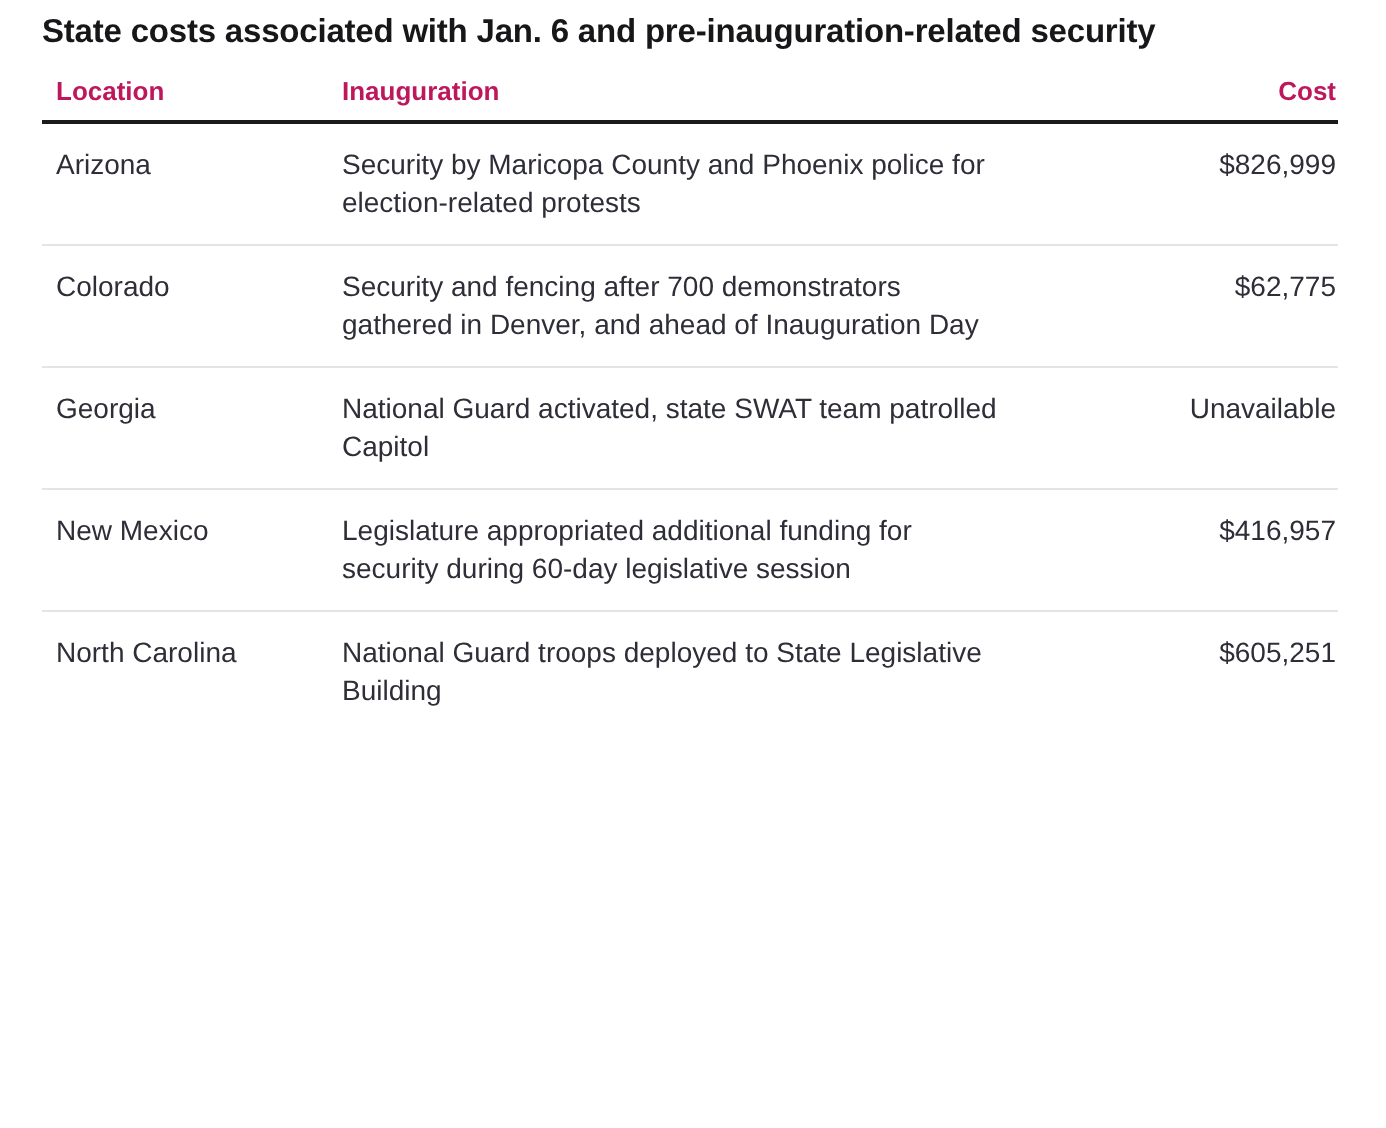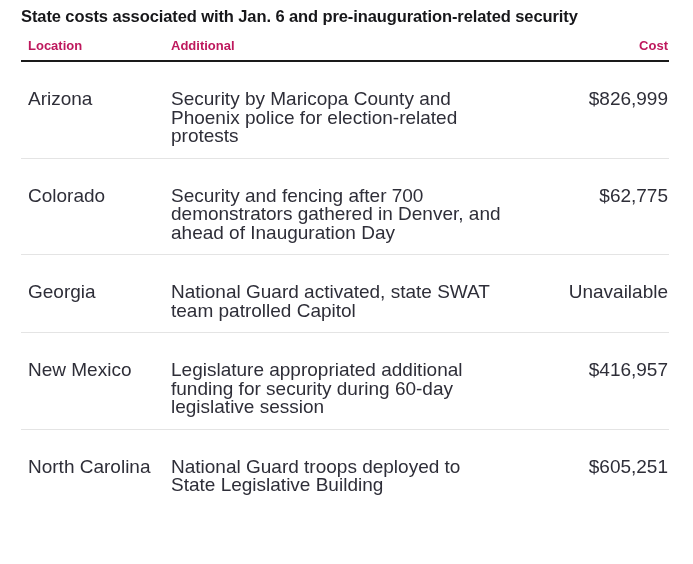--- a/index.html
+++ b/index.html
@@ -63,25 +63,25 @@
     vertical-align: bottom;
     line-height: 16px;
   }
   thead th.cost-head {
     text-align: right;
     padding-left: 0;
     padding-right: 1px;
   }
 
   tbody td {
-    font-size: 19px;
+    font-size: 14px;
     color: #2e2e38;
     text-align: left;
     vertical-align: top;
-    padding: 28px 0 12px 7px;
+    padding: 11px 0 12px 7px;
     border-bottom: 1px solid #e4e4e4;
     line-height: 18.5px;
   }
   tbody tr:last-child td {
     border-bottom: none;
   }
   tbody td.loc-cell {
     white-space: nowrap;
   }
   tbody td.cost-cell {
@@ -105,21 +105,21 @@
   <div class="table-wrap">
     <table class="cost-table">
       <colgroup>
         <col class="c-loc">
         <col class="c-desc">
         <col class="c-cost">
       </colgroup>
       <thead>
         <tr>
           <th class="loc-head">Location</th>
-          <th class="desc-head">Additional</th>
+          <th class="desc-head">Inauguration</th>
           <th class="cost-head">Cost</th>
         </tr>
       </thead>
       <tbody id="table-body">
           <tr>
             <td class="loc-cell">Arizona</td>
             <td class="desc-cell">Security by Maricopa County and Phoenix police for election-related protests</td>
             <td class="cost-cell">$826,999</td>
           </tr>
           <tr>

